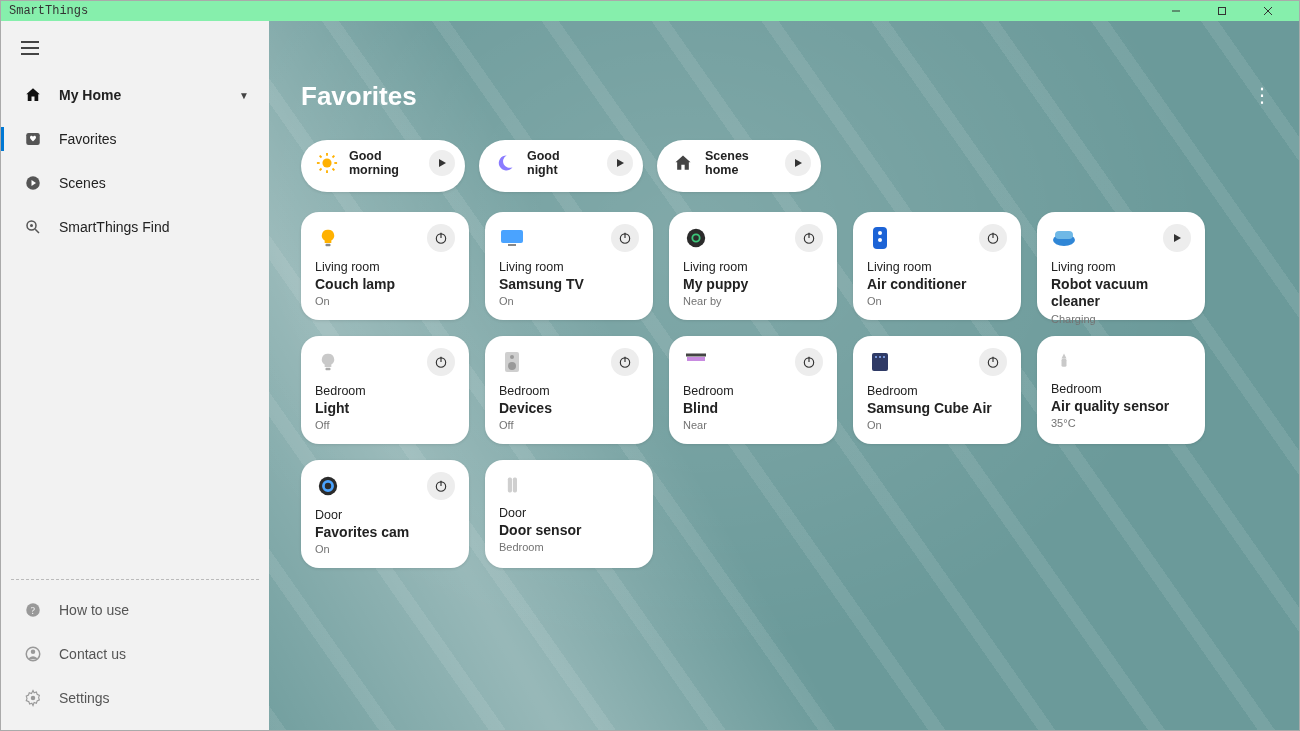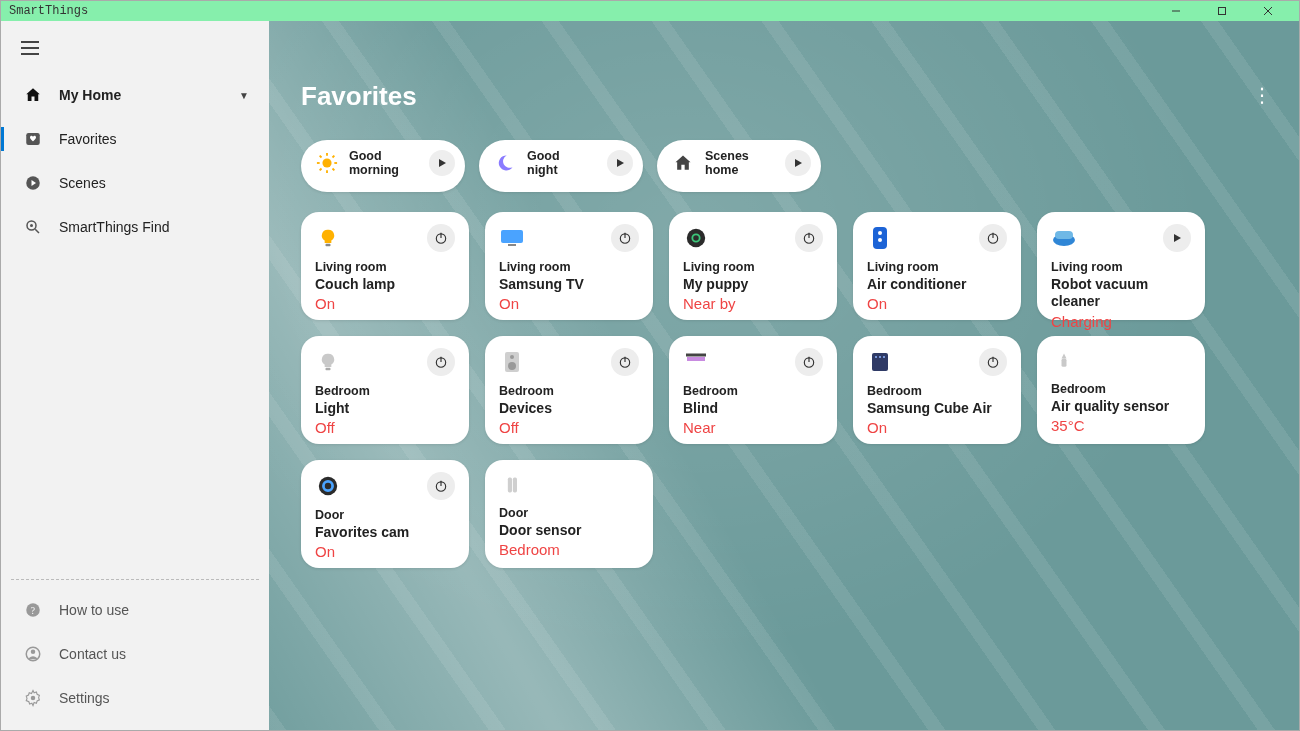--- a/index.html
+++ b/index.html
@@ -194,23 +194,23 @@
     display: flex; align-items: center; justify-content: center;
     font-size: 18px;
   }
   .power-btn {
     width: 28px; height: 28px;
     background: #ededed;
     border-radius: 50%;
     display: flex; align-items: center; justify-content: center;
     color: #333;
   }
-  .device-room { font-size: 12.5px; font-weight: 700; color: #222; line-height: 1.25; }
+  .device-room { font-size: 12.5px; font-weight: 400; color: #222; line-height: 1.25; }
   .device-name { font-size: 14px; font-weight: 600; color: #222; line-height: 1.25; }
-  .device-status { font-size: 15px; color: #ef4444; margin-top: 2px; }
+  .device-status { font-size: 11px; color: #737373; margin-top: 2px; }
 </style>
 </head>
 <body>
 
 <div class="titlebar">
   <span class="app-title">SmartThings</span>
   <div class="win-controls">
     <div class="win-btn">
       <svg width="10" height="10" viewBox="0 0 10 10">
           <line x1="1" y1="5" x2="9" y2="5" stroke="#333" stroke-width="1"></line>

